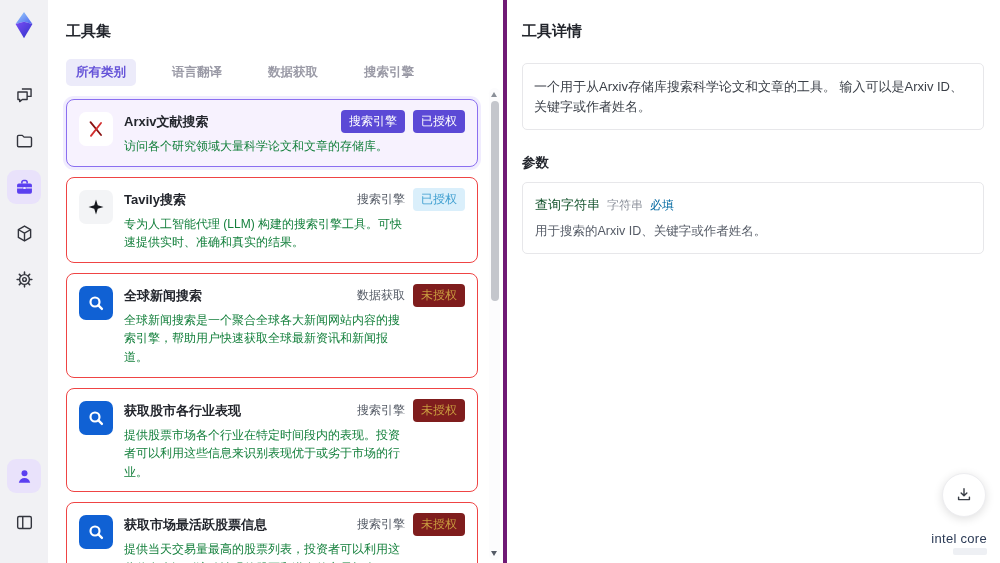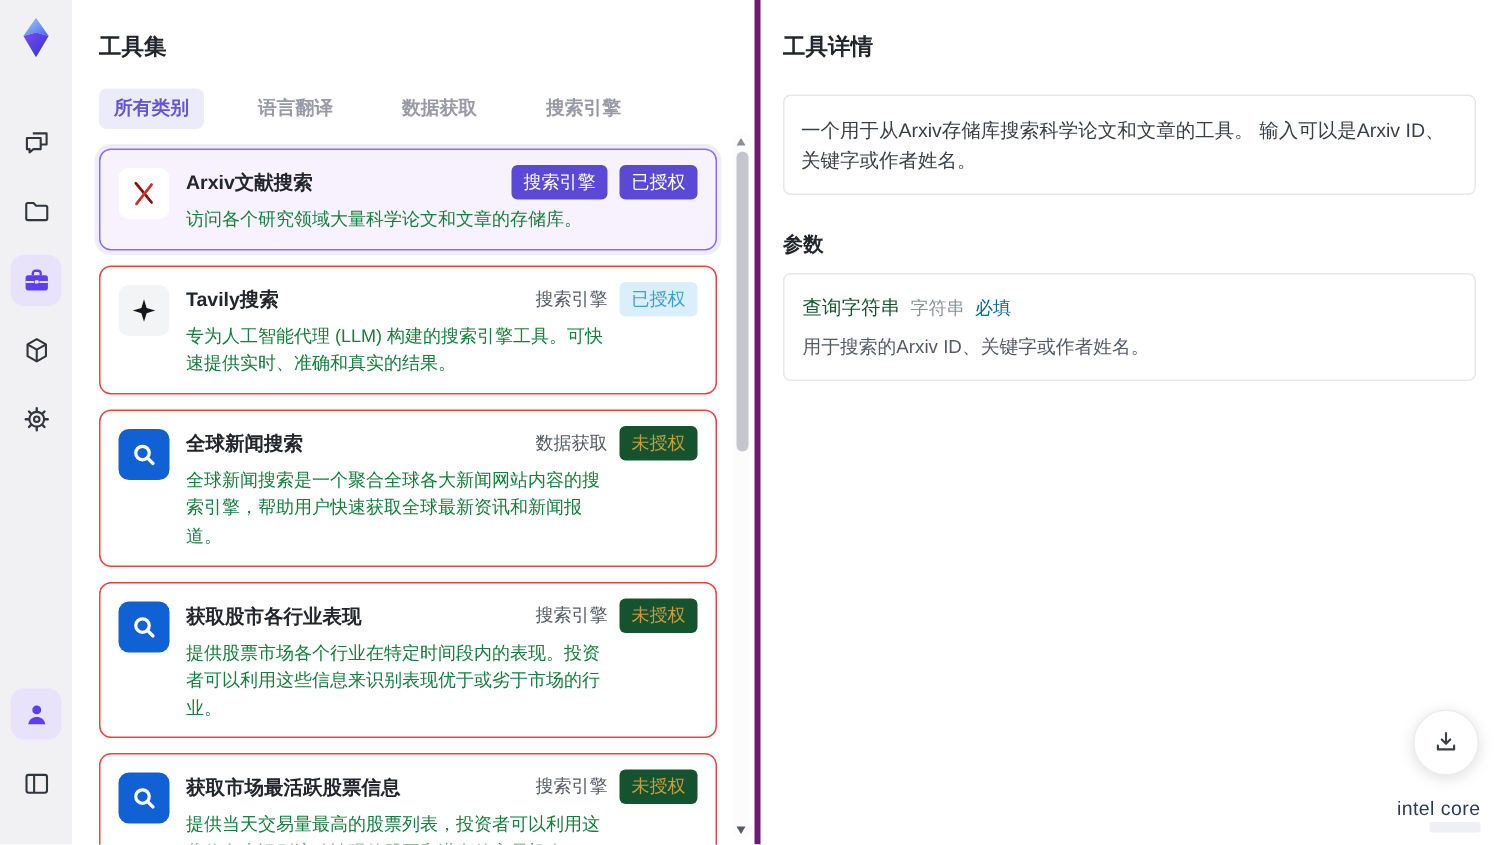--- a/index.html
+++ b/index.html
@@ -50,21 +50,21 @@
   .tool-icon.gray  { background:#f3f4f6; }
   .tool-icon.blue  { background:#1061d4; }
   .tool-body { flex:1; min-width:0; }
   .tool-top { display:flex; align-items:center; justify-content:space-between; gap:8px; }
   .tool-name { font-size:13px; font-weight:700; color:#23262d; padding-top:1px; white-space:nowrap; }
   .tool-tags { display:flex; align-items:center; gap:8px; flex:0 0 auto; }
   .tag { font-size:12px; white-space:nowrap; border-radius:4px; padding:3px 8px; }
   .tag.solid  { background:#5b49d6; color:#fff; }
   .tag.plain  { background:transparent; color:#555b66; padding:3px 0; }
   .tag.blue   { background:#daeffb; color:#3f9fd0; }
-  .tag.yellow { background:#14532d; color:#c99c3f; }
+  .tag.yellow { background:#7f1d1d; color:#c99c3f; }
   .tool-desc { font-size:12px; color:#15803d; line-height:1.55; margin-top:4px; max-width:278px; }
   
   .scrollbar { position:absolute; right:3px; top:88px; bottom:3px; width:11px; background:#fcfcfd; border-radius:6px; }
   .scroll-up, .scroll-down { position:absolute; left:2px; width:0; height:0; border-left:3.5px solid transparent; border-right:3.5px solid transparent; }
   .scroll-up   { top:4px; border-bottom:5px solid #8a8f98; }
   .scroll-down { bottom:4px; border-top:5px solid #555b66; }
   .scroll-thumb { position:absolute; left:1.5px; top:13px; width:8px; height:200px; background:#c4c6cc; border-radius:4px; }
   
   .section-title { font-size:13.5px; font-weight:700; margin:0 0 10px 0; }
   .detail-title { font-size:15px; font-weight:700; margin:6px 0 22px 0; }

